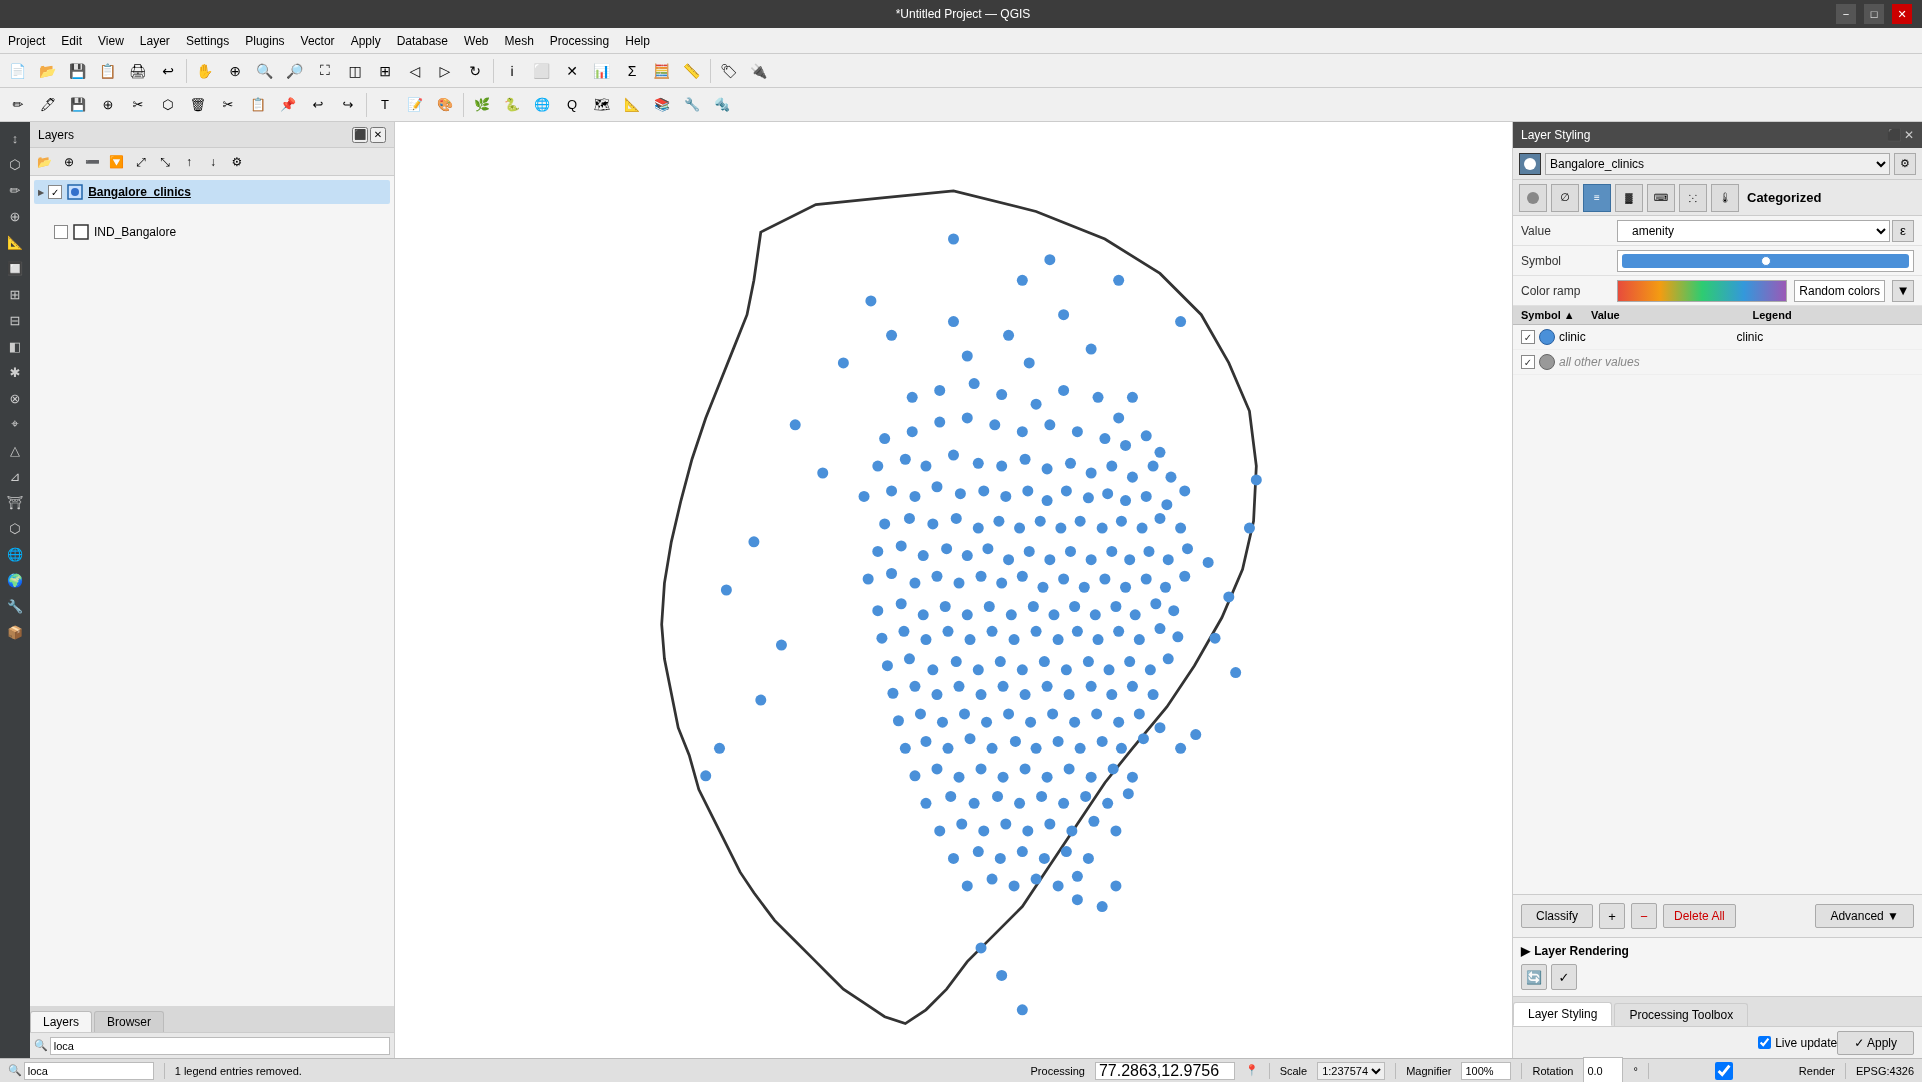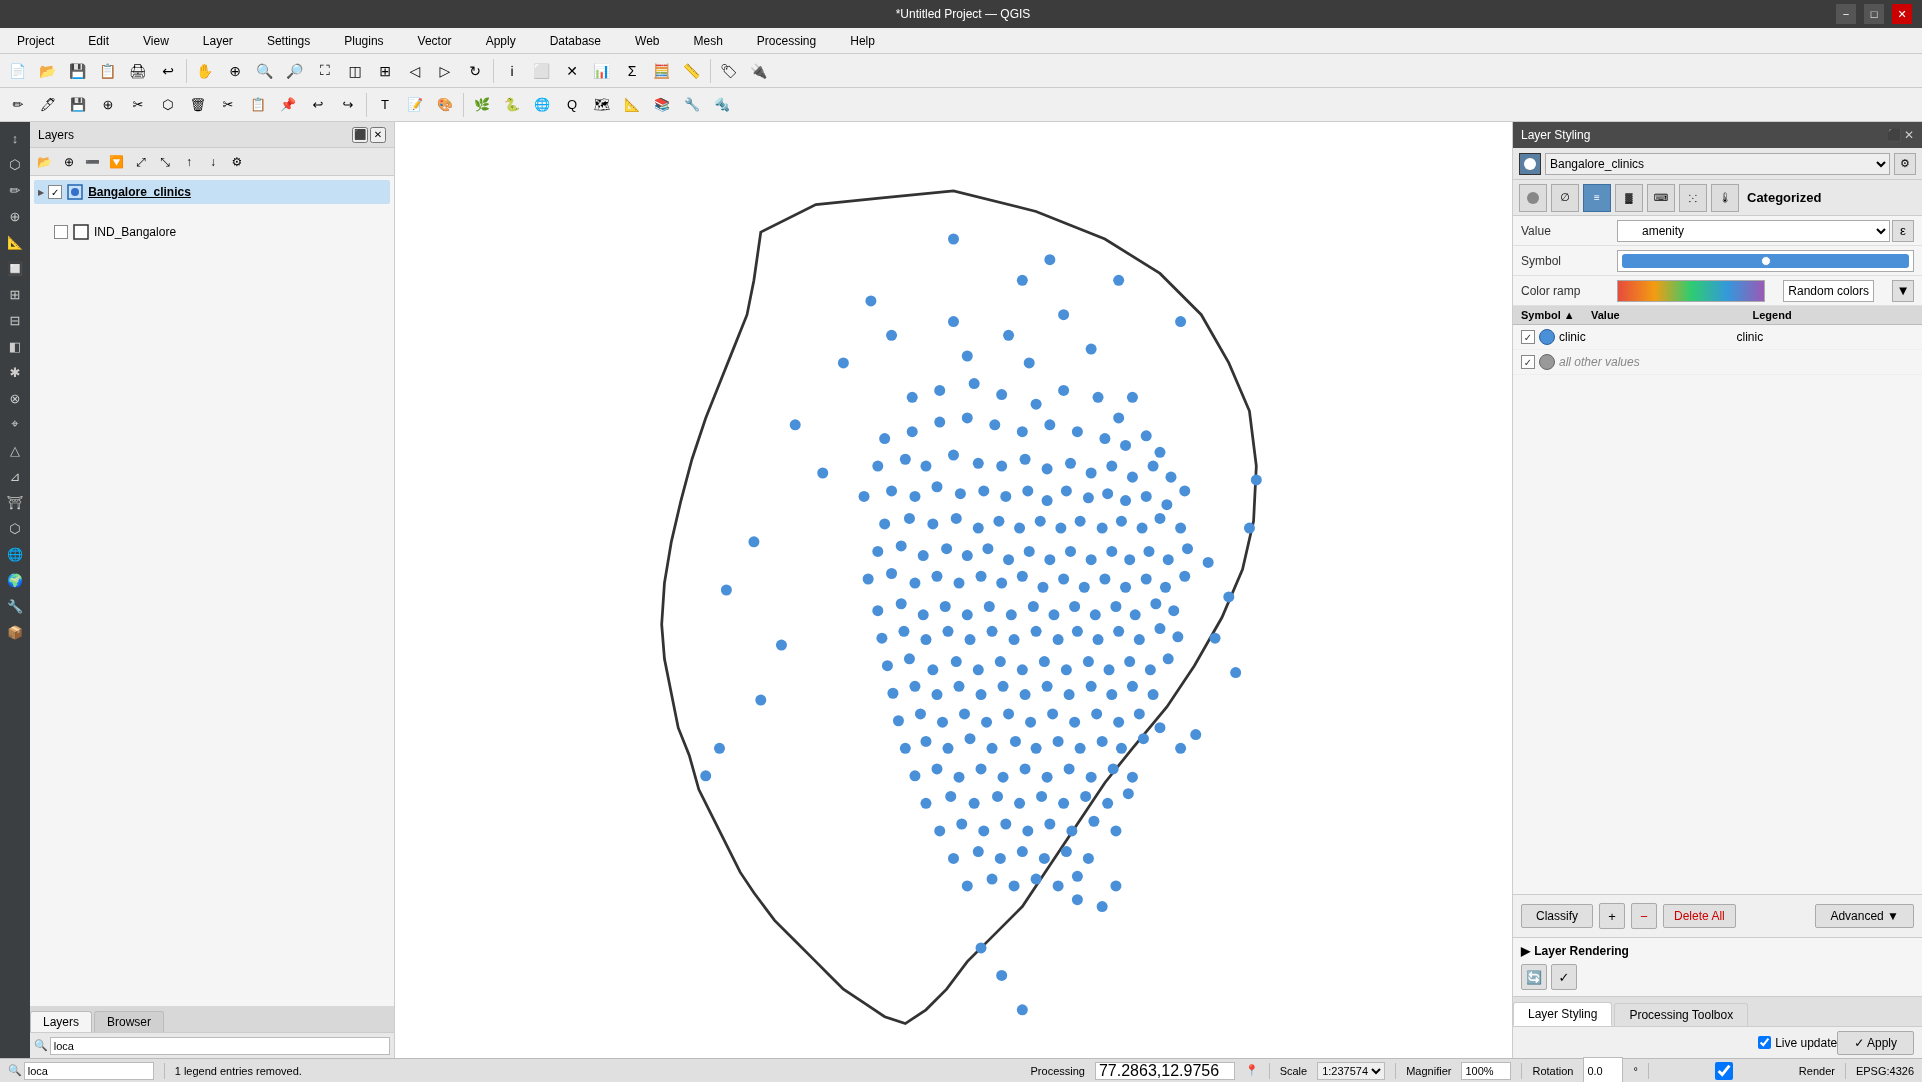--- a/index.html
+++ b/index.html
@@ -11,21 +11,21 @@
       color: #fff; font-size: 12px; padding: 0 10px;
     }
     #titlebar .title { flex: 1; text-align: center; }
     #titlebar .controls { display: flex; gap: 8px; }
     #titlebar .ctrl-btn { width: 20px; height: 20px; background: #555; border: none; color: #fff; cursor: pointer; display: flex; align-items: center; justify-content: center; font-size: 11px; }
 
     
     #menubar {
       width: 100%; height: 26px; background: #f0f0f0; display: flex; align-items: center; border-bottom: 1px solid #ccc;
     }
-    #menubar .menu-item { padding: 2px 17px; cursor: pointer; font-size: 12px; color: #000; }
+    #menubar .menu-item { padding: 2px 8px; cursor: pointer; font-size: 12px; color: #000; }
 
     
     .toolbar {
       width: 100%; height: 34px; background: #f0f0f0; display: flex; align-items: center; gap: 2px;
       padding: 2px 4px; border-bottom: 1px solid #ccc;
     }
     .toolbar .tool-btn {
       width: 28px; height: 28px; background: #f0f0f0; border: 1px solid transparent; cursor: pointer;
       display: flex; align-items: center; justify-content: center; font-size: 14px; border-radius: 2px;
     }
@@ -91,21 +91,21 @@
     #styling-layer-selector {
       height: 32px; background: #e8e8e8; display: flex; align-items: center; padding: 0 6px; gap: 4px;
       border-bottom: 1px solid #ccc;
     }
     .styling-row {
       height: 30px; display: flex; align-items: center; padding: 0 8px; gap: 6px; border-bottom: 1px solid #e0e0e0;
     }
     .styling-row .label { width: 90px; font-size: 12px; color: #333; }
     .styling-row .control { flex: 1; }
     .styling-row select, .styling-row input {
-      width: 100%; height: 22px; border: 1px solid #aaa; background: #fff; font-size: 12px; padding: 0 20px;
+      width: 100%; height: 22px; border: 1px solid #aaa; background: #fff; font-size: 12px; padding: 0 10px;
     }
     #category-table-header {
       display: flex; background: #d8d8d8; border-bottom: 1px solid #bbb; padding: 3px 8px;
     }
     #category-table-header .col { font-size: 11px; font-weight: bold; }
     .col-symbol { width: 70px; }
     .col-value { flex: 1; }
     .col-legend { flex: 1; }
     .category-row {
       display: flex; align-items: center; padding: 4px 8px; border-bottom: 1px solid #eee;
@@ -706,21 +706,21 @@
           <div style="flex:1; height:14px; background: linear-gradient(to right, #4a90d9, #4a90d9); border-radius:3px; position:relative; display:flex; align-items:center; justify-content:center;">
             <div style="width:10px; height:10px; border-radius:50%; background:#fff; border:1px solid #4a90d9;"></div>
           </div>
         </div>
       </div>
     </div>
 
     <div class="styling-row">
       <span class="label">Color ramp</span>
       <div class="control">
-        <div style="display:flex; gap:18px;">
+        <div style="display:flex; gap:7px;">
           <div style="flex:1; height:22px; background:linear-gradient(to right, #e74c3c, #f39c12, #2ecc71, #3498db, #9b59b6); border:1px solid #aaa; cursor:pointer;"></div>
           <span style="height:22px; display:flex; align-items:center; font-size:12px; padding:0 4px; border:1px solid #aaa; background:#fff; cursor:pointer;">Random colors</span>
           <button style="width:22px; height:22px; background:#e0e0e0; border:1px solid #aaa; cursor:pointer;">▼</button>
         </div>
       </div>
     </div>
 
     <div id="category-table-header">
       <div class="col col-symbol">Symbol ▲</div>
       <div class="col col-value">Value</div>

